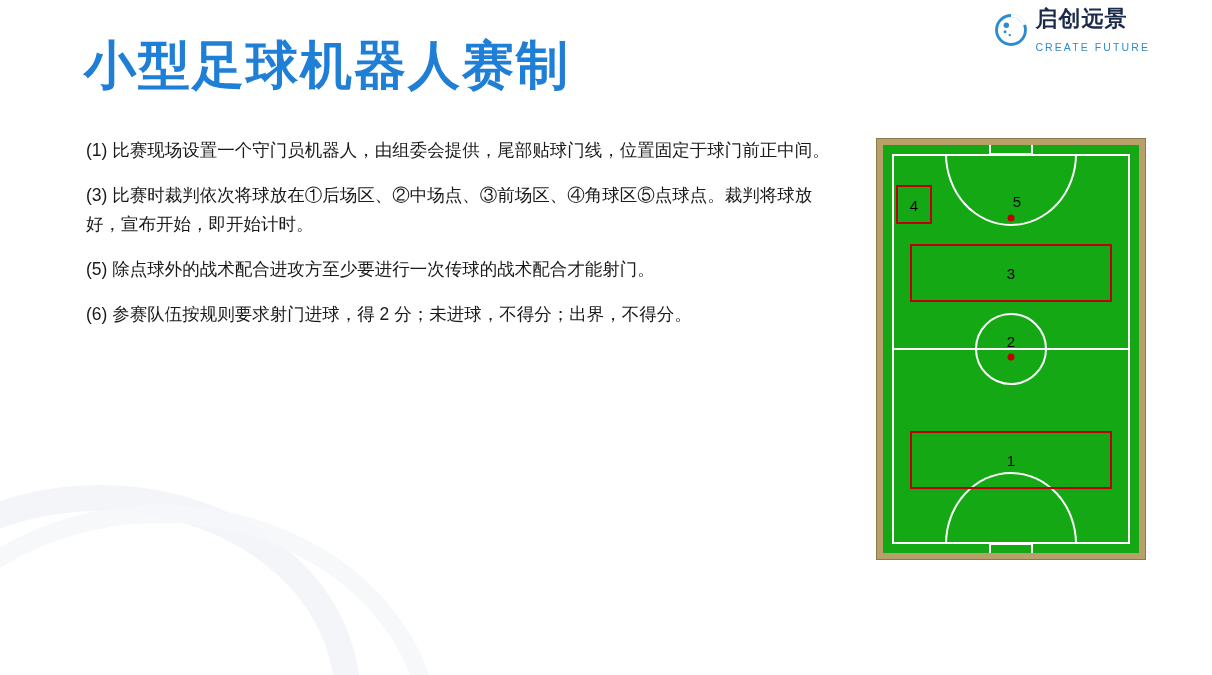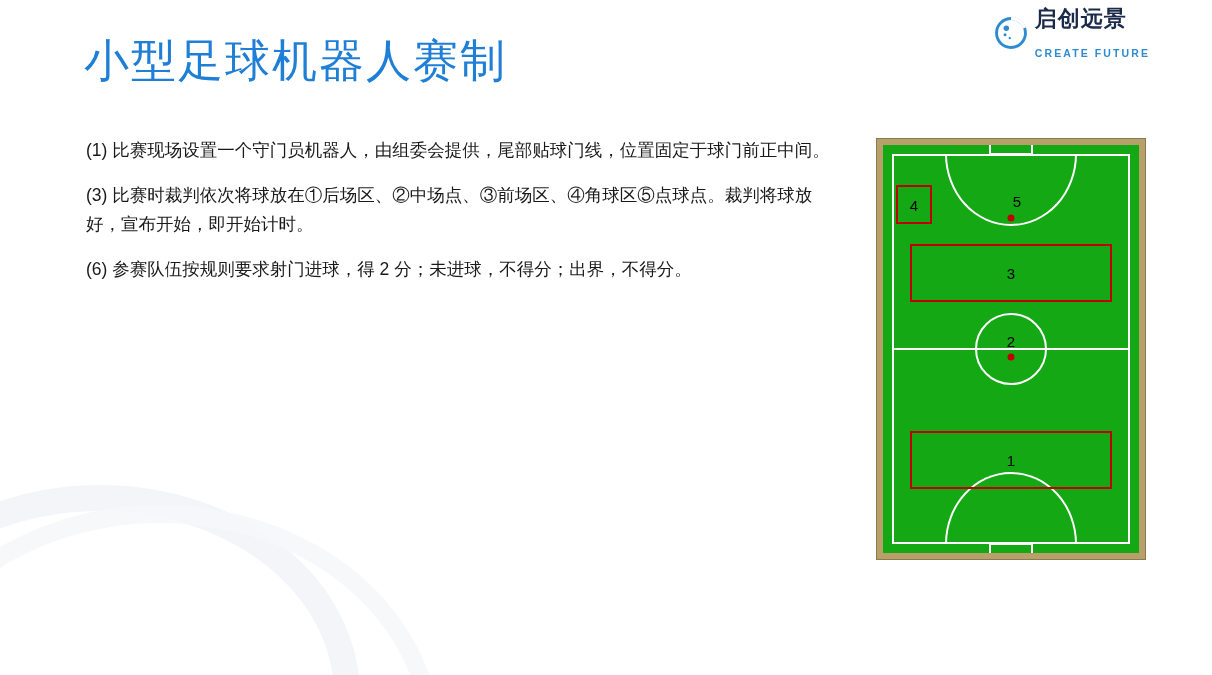--- a/index.html
+++ b/index.html
@@ -54,34 +54,34 @@
   .logo-text { line-height: 1; }
   .logo-cn {
     font-size: 22px;
     font-weight: bold;
     color: #1b2a4a;
     letter-spacing: 1px;
     display: block;
   }
   .logo-en {
     font-size: 10.5px;
-    font-weight: bold;
+    font-weight: normal;
     color: #2e8bd0;
     letter-spacing: 2.1px;
     display: block;
-    margin-top: 18px;
+    margin-top: 12px;
   }
 
   
   .title {
     position: absolute;
     left: 84px;
     top: 31px;
-    font-size: 45px;
-    font-weight: normal;
+    font-size: 52px;
+    font-weight: bold;
     color: #1f7fd6;
     letter-spacing: 2px;
     white-space: nowrap;
   }
 
   
   .body-text {
     position: absolute;
     left: 86px;
     top: 136px;
@@ -211,20 +211,21 @@
       <span class="logo-cn">启创远景</span>
       <span class="logo-en">CREATE FUTURE</span>
     </span>
   </div>
 
   <div class="title">小型足球机器人赛制</div>
 
   <div class="body-text">
     <p class="para">(1) 比赛现场设置一个守门员机器人，由组委会提供，尾部贴球门线，位置固定于球门前正中间。</p>
     <p class="para">(3) 比赛时裁判依次将球放在①后场区、②中场点、③前场区、④角球区⑤点球点。裁判将球放好，宣布开始，即开始计时。</p>
+    <p class="para">(5) 除点球外的战术配合进攻方至少要进行一次传球的战术配合才能射门。</p>
     <p class="para">(6) 参赛队伍按规则要求射门进球，得 2 分；未进球，不得分；出界，不得分。</p>
   </div>
 
   <div class="pitch-wrap">
     <div class="pitch">
       <div class="outer"></div>
       <div class="line halfway"></div>
       <div class="center-circle"></div>
       <div class="arc arc-top"></div>
       <div class="arc arc-bottom"></div>

